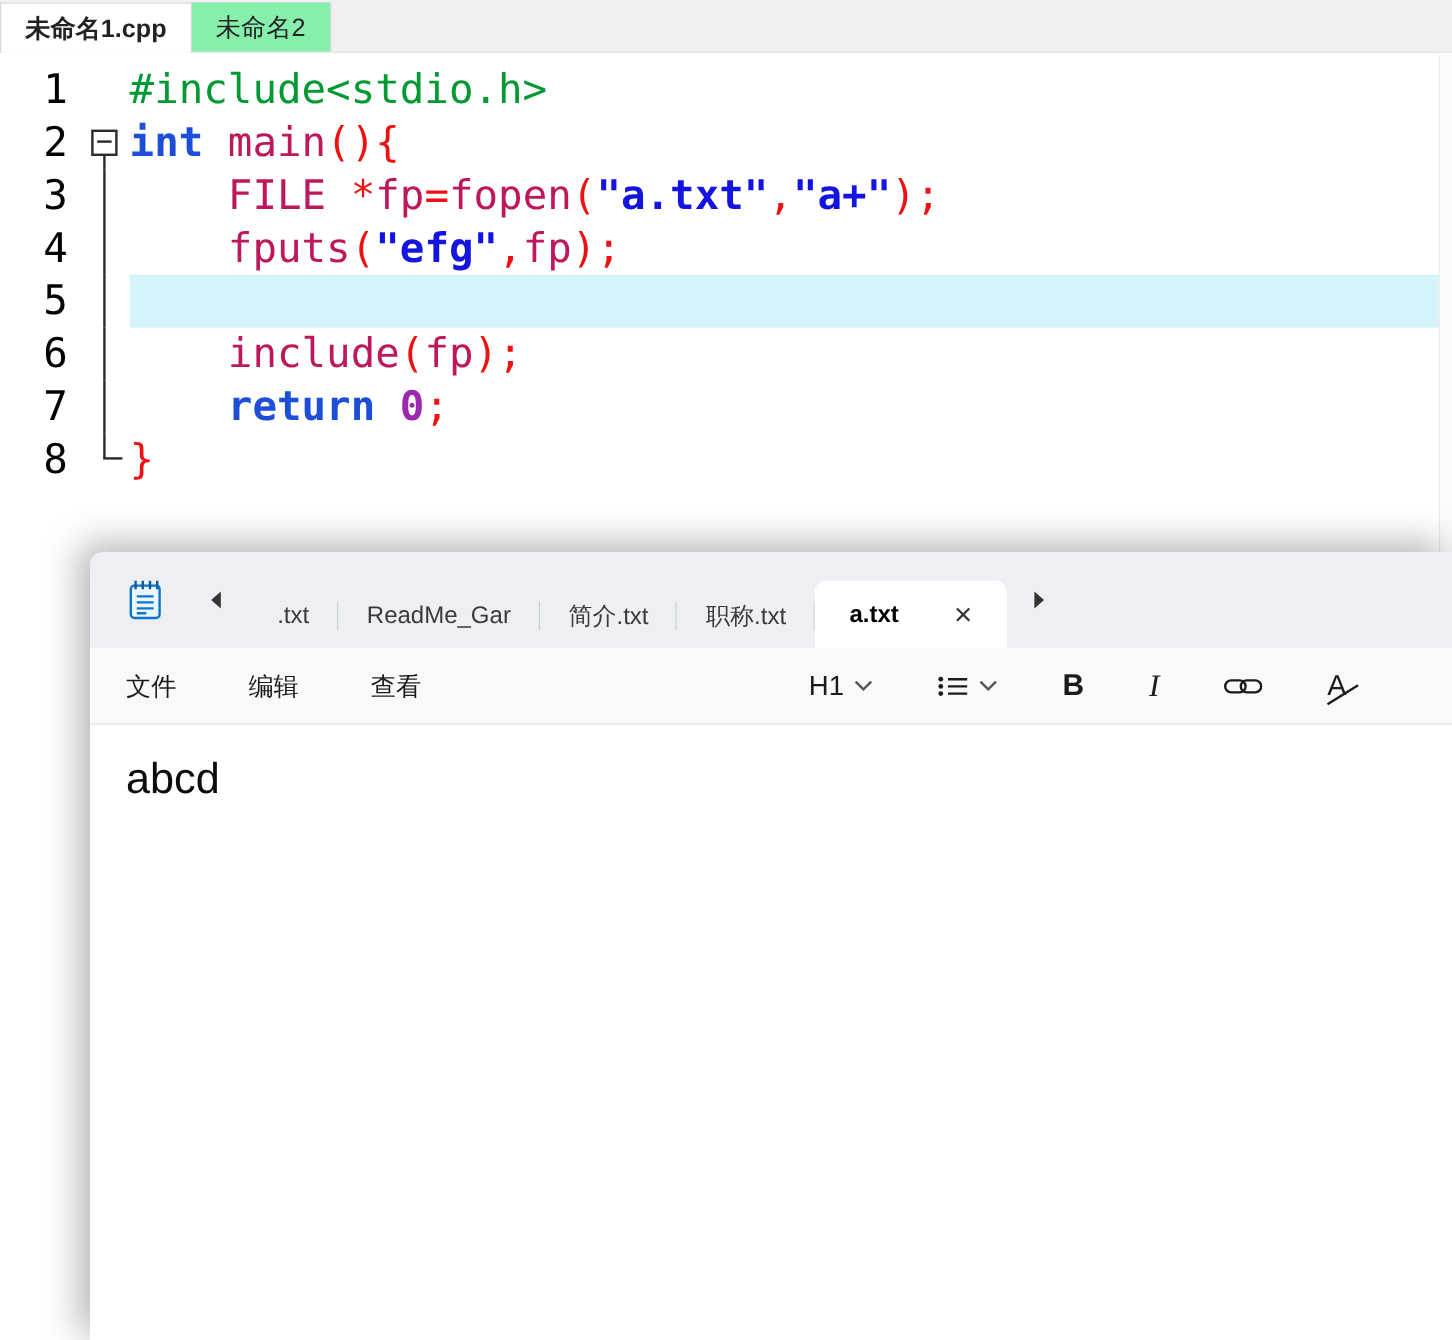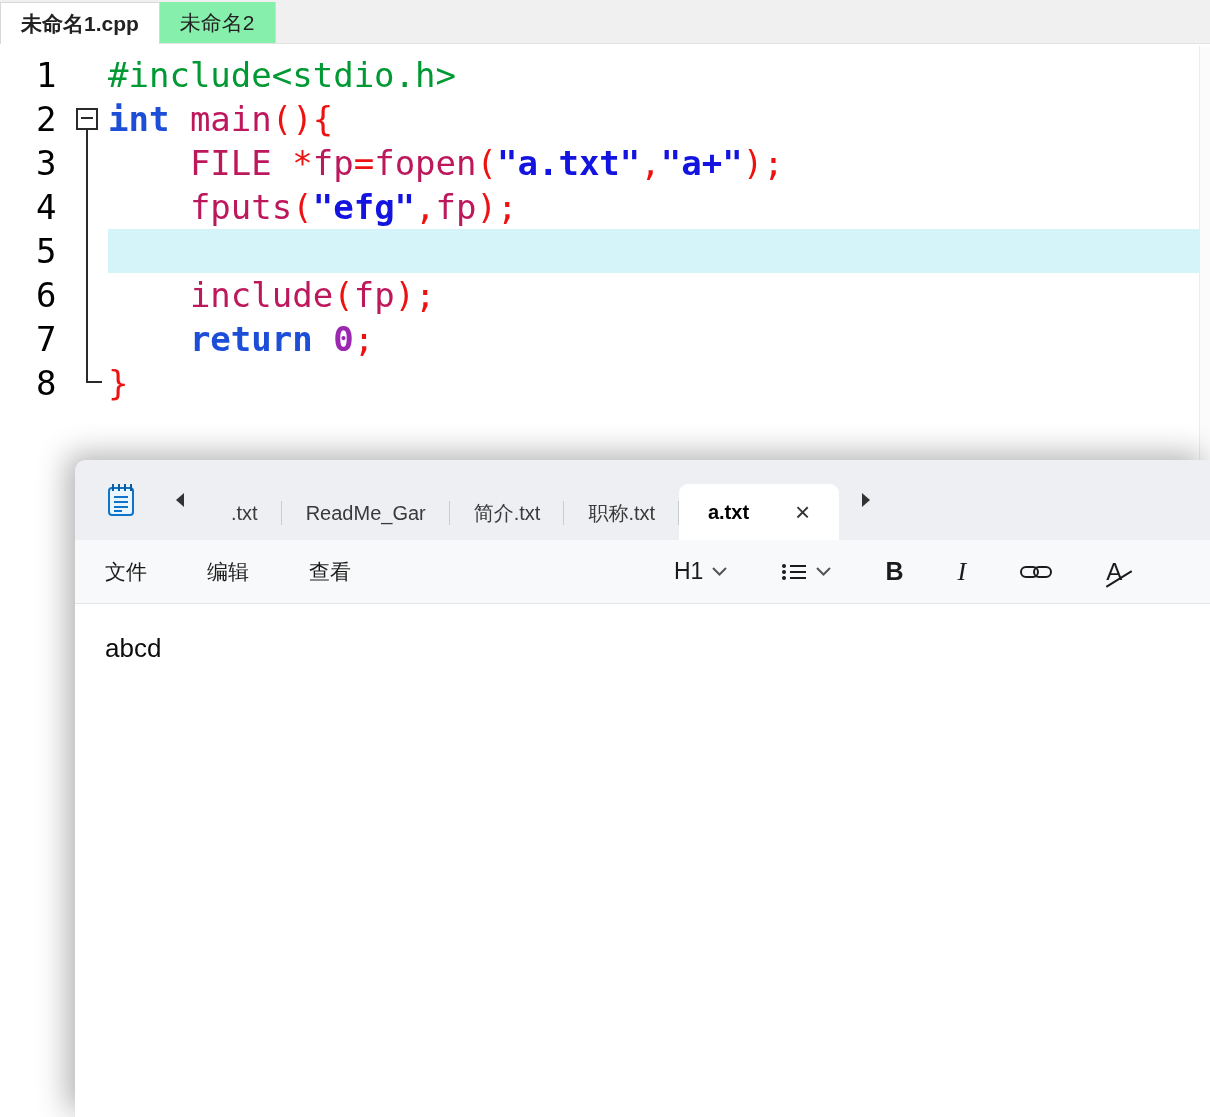--- a/index.html
+++ b/index.html
@@ -44,21 +44,21 @@
   .np-tab.active{height:56px;background:#fff;border-radius:9px 9px 0 0;font-weight:700;color:#000;gap:46px;padding:15px 24px;min-width:160px}
   .np-close{font-size:26px;font-weight:400;color:#333;line-height:1}
   .np-menubar{height:64px;background:#f8f9fa;display:flex;align-items:center;padding-left:30px;border-bottom:1px solid #e4e6e8;flex:none}
   .np-menu{font-size:21px;color:#1b1b1b;margin-right:60px}
   .np-toolbar{display:flex;align-items:center;margin-left:255px;gap:38px}
   .np-btn{display:flex;align-items:center;gap:9px;padding:4px 8px;font-size:23px;color:#1b1b1b}
   .np-btn.bold span{font-weight:800;font-size:25px}
   .np-btn.italic span{font-family:"Liberation Serif",serif;font-style:italic;font-size:26px}
   .clearfmt{position:relative;font-size:24px;display:inline-block;padding-right:8px}
   .clearfmt::after{content:"";position:absolute;left:-2px;bottom:6px;width:30px;height:2px;background:#1b1b1b;transform:rotate(-32deg)}
-  .np-content{flex:1;background:#fff;padding:24px 0 0 30px;font-size:26px;line-height:41px;color:#0c0c0c}
+  .np-content{flex:1;background:#fff;padding:24px 0 0 30px;font-size:36px;line-height:41px;color:#0c0c0c}
 </style>
 </head>
 <body>
 
 <div class="ide">
   <div class="ide-tabbar" id="ide-tabbar">
       <div class="ide-tab active">未命名1.cpp</div>
       <div class="ide-tab">未命名2</div>
     </div>
   <div class="editor">

